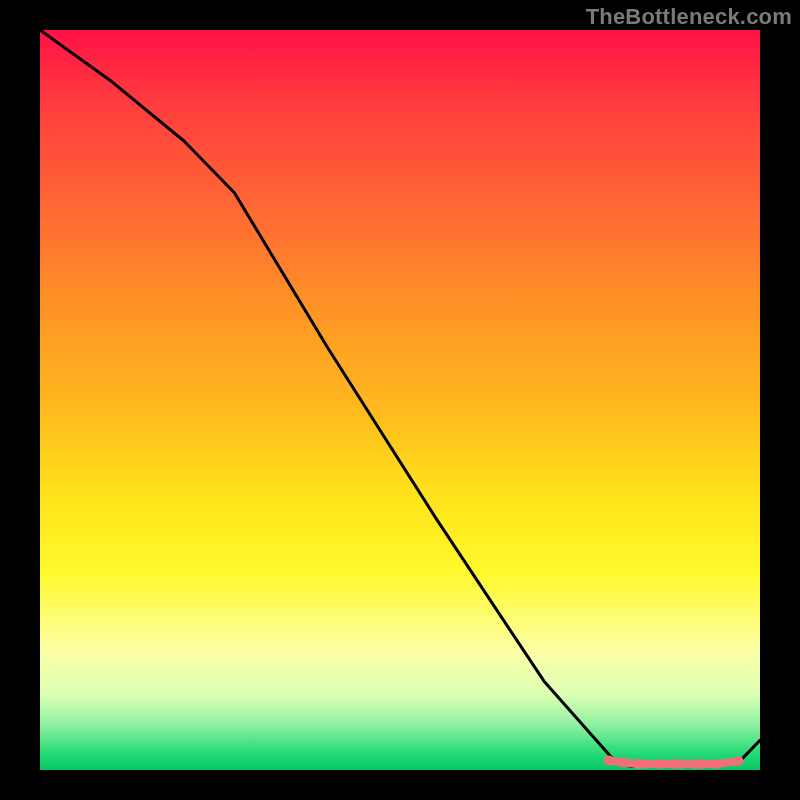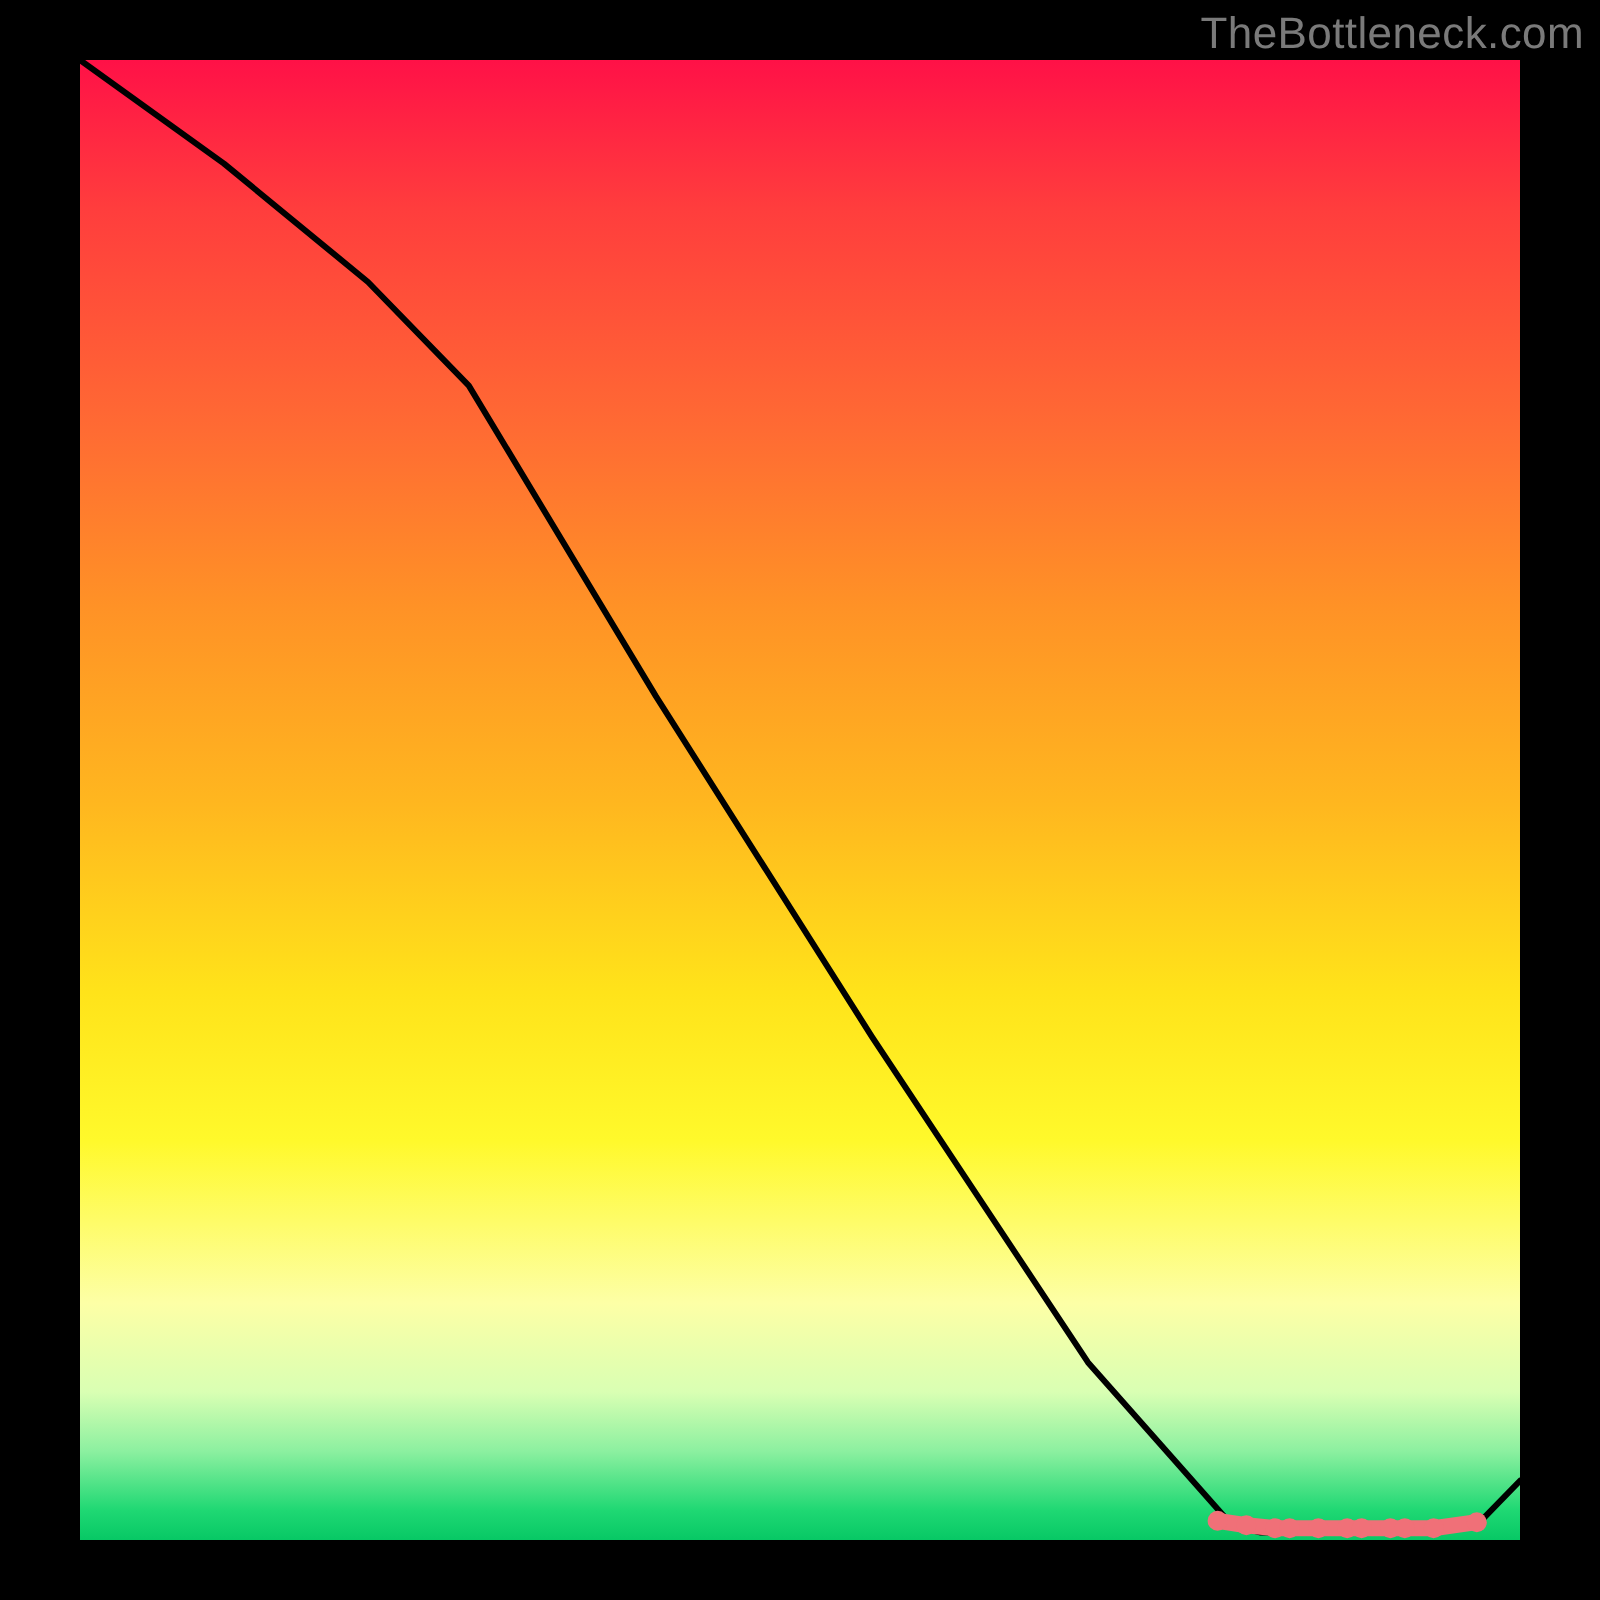--- a/index.html
+++ b/index.html
@@ -16,21 +16,21 @@
     height: 800px;
     background: #000;
   }
   .watermark {
     position: absolute;
     top: 4px;
     right: 8px;
     font-family: Arial, Helvetica, sans-serif;
     font-size: 22px;
     color: #7a7a7a;
-    font-weight: 400;
+    font-weight: 700;
     letter-spacing: 0.2px;
     text-align: right;
   }
   .plot {
     position: absolute;
     left: 40px;
     top: 30px;
     width: 720px;
     height: 740px;
     

